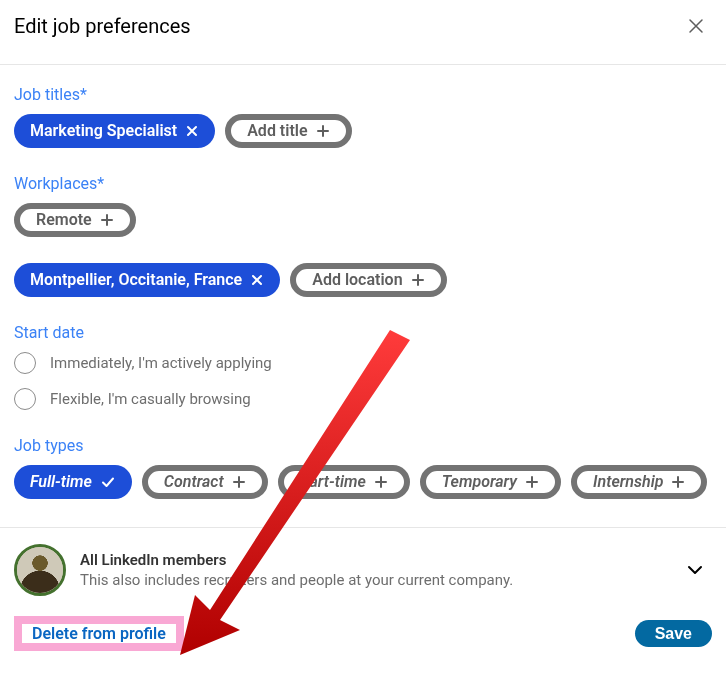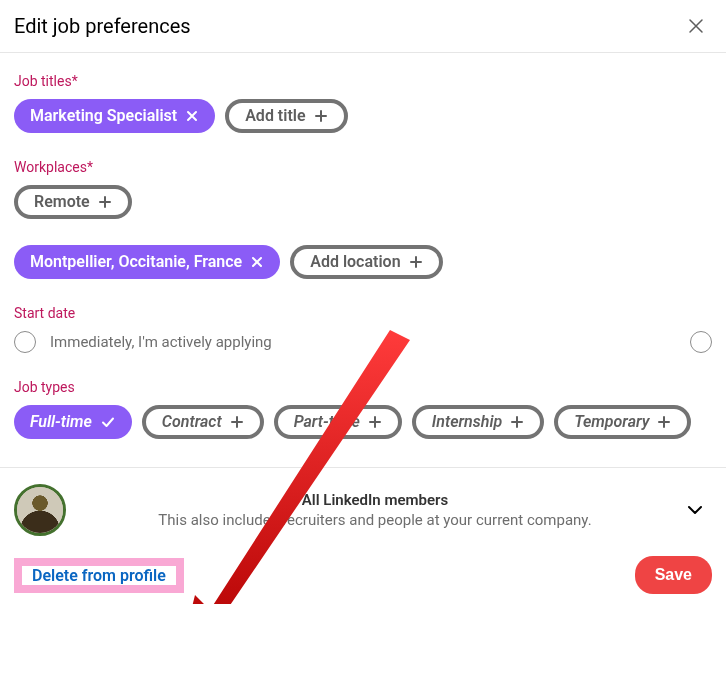--- a/index.html
+++ b/index.html
@@ -6,38 +6,38 @@
   html, body { margin:0; padding:0; }
   body {
     font-family: -apple-system, BlinkMacSystemFont, "Segoe UI", Roboto, Helvetica, Arial, sans-serif;
     color: #000;
     width: 726px;
     background:#fff;
   }
   .modal { width:726px; background:#fff; position:relative; }
   .header {
     display:flex; align-items:center; justify-content:space-between;
-    padding:14px 18px 14px 14px;
+    padding:14px 18px 26px 14px;
     border-bottom:1px solid #e6e6e6;
   }
   .title { font-size:20px; font-weight:400; color:#000; }
   .close-btn { cursor:pointer; width:24px; height:24px; display:flex; align-items:center; justify-content:center; color:#5e5e5e; }
   .content { padding: 20px 14px 10px 14px; }
-  .section-label { font-size:14px; color:#be185d; margin-bottom:10px; }
+  .section-label { font-size:16px; color:#3b82f6; margin-bottom:10px; }
   .pill-row { display:flex; flex-wrap:wrap; gap:10px; margin-bottom:26px; }
   .pill {
     display:inline-flex; align-items:center; gap:8px;
     height:34px; padding:0 16px; border-radius:17px;
     font-size:16px; font-weight:600; cursor:pointer;
     line-height:1;
   }
-  .pill.green { background:#8b5cf6; color:#fff; border:none; }
-  .pill.outline { background:#fff; color:#5e5e5e; border:4px solid #737373; font-weight:600; }
+  .pill.green { background:#1d4ed8; color:#fff; border:none; }
+  .pill.outline { background:#fff; color:#5e5e5e; border:6px solid #737373; font-weight:600; }
   .pill .pill-icon { display:inline-flex; align-items:center; }
-  .radio-group { display:flex; flex-direction:row; gap:14px; margin-bottom:26px; margin-top:4px;justify-content:space-between;}
+  .radio-group { display:flex; flex-direction:column; gap:14px; margin-bottom:26px; margin-top:4px;}
   .radio-item { display:flex; align-items:center; gap:14px; cursor:pointer; }
   .radio-circle { width:22px; height:22px; border:1px solid #8c8c8c; border-radius:50%; flex-shrink:0;}
   .radio-label { font-size:15px; color:#6e6e6e; }
   .visibility {
     border-top:1px solid #e6e6e6;
     padding:16px 14px 10px 14px;
     display:flex; align-items:center; gap:14px;
     position:relative;
   }
   .avatar-frame {
@@ -45,36 +45,36 @@
     border:3px solid #44712e;
     background:#d8d3c3;
     position:relative; overflow:hidden; flex-shrink:0;
   }
   .avatar-person {
     position:absolute; inset:0;
     background: radial-gradient(circle at 50% 35%, #6b5a2c 0 20%, transparent 21%),
                 radial-gradient(circle at 50% 95%, #3b2d1a 0 40%, transparent 41%),
                 linear-gradient(#cfc9b8,#cfc9b8);
   }
-  .vis-text { flex:1;text-align:center; }
+  .vis-text { flex:1; }
   .vis-title { font-size:15px; font-weight:600; color:#333; }
   .vis-sub { font-size:15px; color:#6e6e6e; margin-top:2px;}
   .chevron { width:22px; height:22px; cursor:pointer; color:#000; flex-shrink:0; margin-right:6px;}
   .footer {
     display:flex; align-items:center; justify-content:space-between;
     padding:10px 14px 10px 14px;
   }
   .delete-link {
     font-size:16px; font-weight:600; color:#0a66c2;
     padding:6px 10px; cursor:pointer;
   }
   .delete-highlight { border:8px solid #f9a8d4; display:inline-block; }
   .save-btn {
-    background:#ef4444; color:#fff; font-size:16px; font-weight:600;
-    border:none; border-radius:18px; height:38px; padding:0 20px; cursor:pointer;
+    background:#0369a1; color:#fff; font-size:16px; font-weight:600;
+    border:none; border-radius:18px; height:27px; padding:0 20px; cursor:pointer;
   }
   .arrow-overlay {
     position:absolute; pointer-events:none;
     left:140px; top:330px;
   }
   svg { display:block; }
 </style>
 </head>
 <body>
 
@@ -142,20 +142,21 @@
     </div>
 
     <div class="section-label">Start date</div>
     <div class="radio-group">
       <div class="radio-item">
         <div class="radio-circle"></div>
         <div class="radio-label">Immediately, I'm actively applying</div>
       </div>
       <div class="radio-item">
         <div class="radio-circle"></div>
+        <div class="radio-label">Flexible, I'm casually browsing</div>
       </div>
     </div>
 
     <div class="section-label">Job types</div>
     <div class="pill-row" style="margin-bottom:18px;font-style:italic;">
       <div class="pill green">
         <span>Full-time</span>
         <span class="pill-icon">
           <svg width="16" height="16" viewBox="0 0 16 16">
               <path d="M3 8.5 L6.5 12 L13 4.5" stroke="#fff" stroke-width="2" fill="none" stroke-linecap="round" stroke-linejoin="round"></path>
@@ -172,29 +173,29 @@
       </div>
       <div class="pill outline">
         <span>Part-time</span>
         <span class="pill-icon">
           <svg width="14" height="14" viewBox="0 0 14 14">
               <path d="M7 2 L7 12 M2 7 L12 7" stroke="#5e5e5e" stroke-width="2" fill="none" stroke-linecap="round"></path>
             </svg>
         </span>
       </div>
       <div class="pill outline">
+        <span>Temporary</span>
+        <span class="pill-icon">
+          <svg width="14" height="14" viewBox="0 0 14 14">
+              <path d="M7 2 L7 12 M2 7 L12 7" stroke="#5e5e5e" stroke-width="2" fill="none" stroke-linecap="round"></path>
+            </svg>
+        </span>
+      </div>
+      <div class="pill outline">
         <span>Internship</span>
-        <span class="pill-icon">
-          <svg width="14" height="14" viewBox="0 0 14 14">
-              <path d="M7 2 L7 12 M2 7 L12 7" stroke="#5e5e5e" stroke-width="2" fill="none" stroke-linecap="round"></path>
-            </svg>
-        </span>
-      </div>
-      <div class="pill outline">
-        <span>Temporary</span>
         <span class="pill-icon">
           <svg width="14" height="14" viewBox="0 0 14 14">
               <path d="M7 2 L7 12 M2 7 L12 7" stroke="#5e5e5e" stroke-width="2" fill="none" stroke-linecap="round"></path>
             </svg>
         </span>
       </div>
     </div>
   </div>
 
   <div class="visibility">

